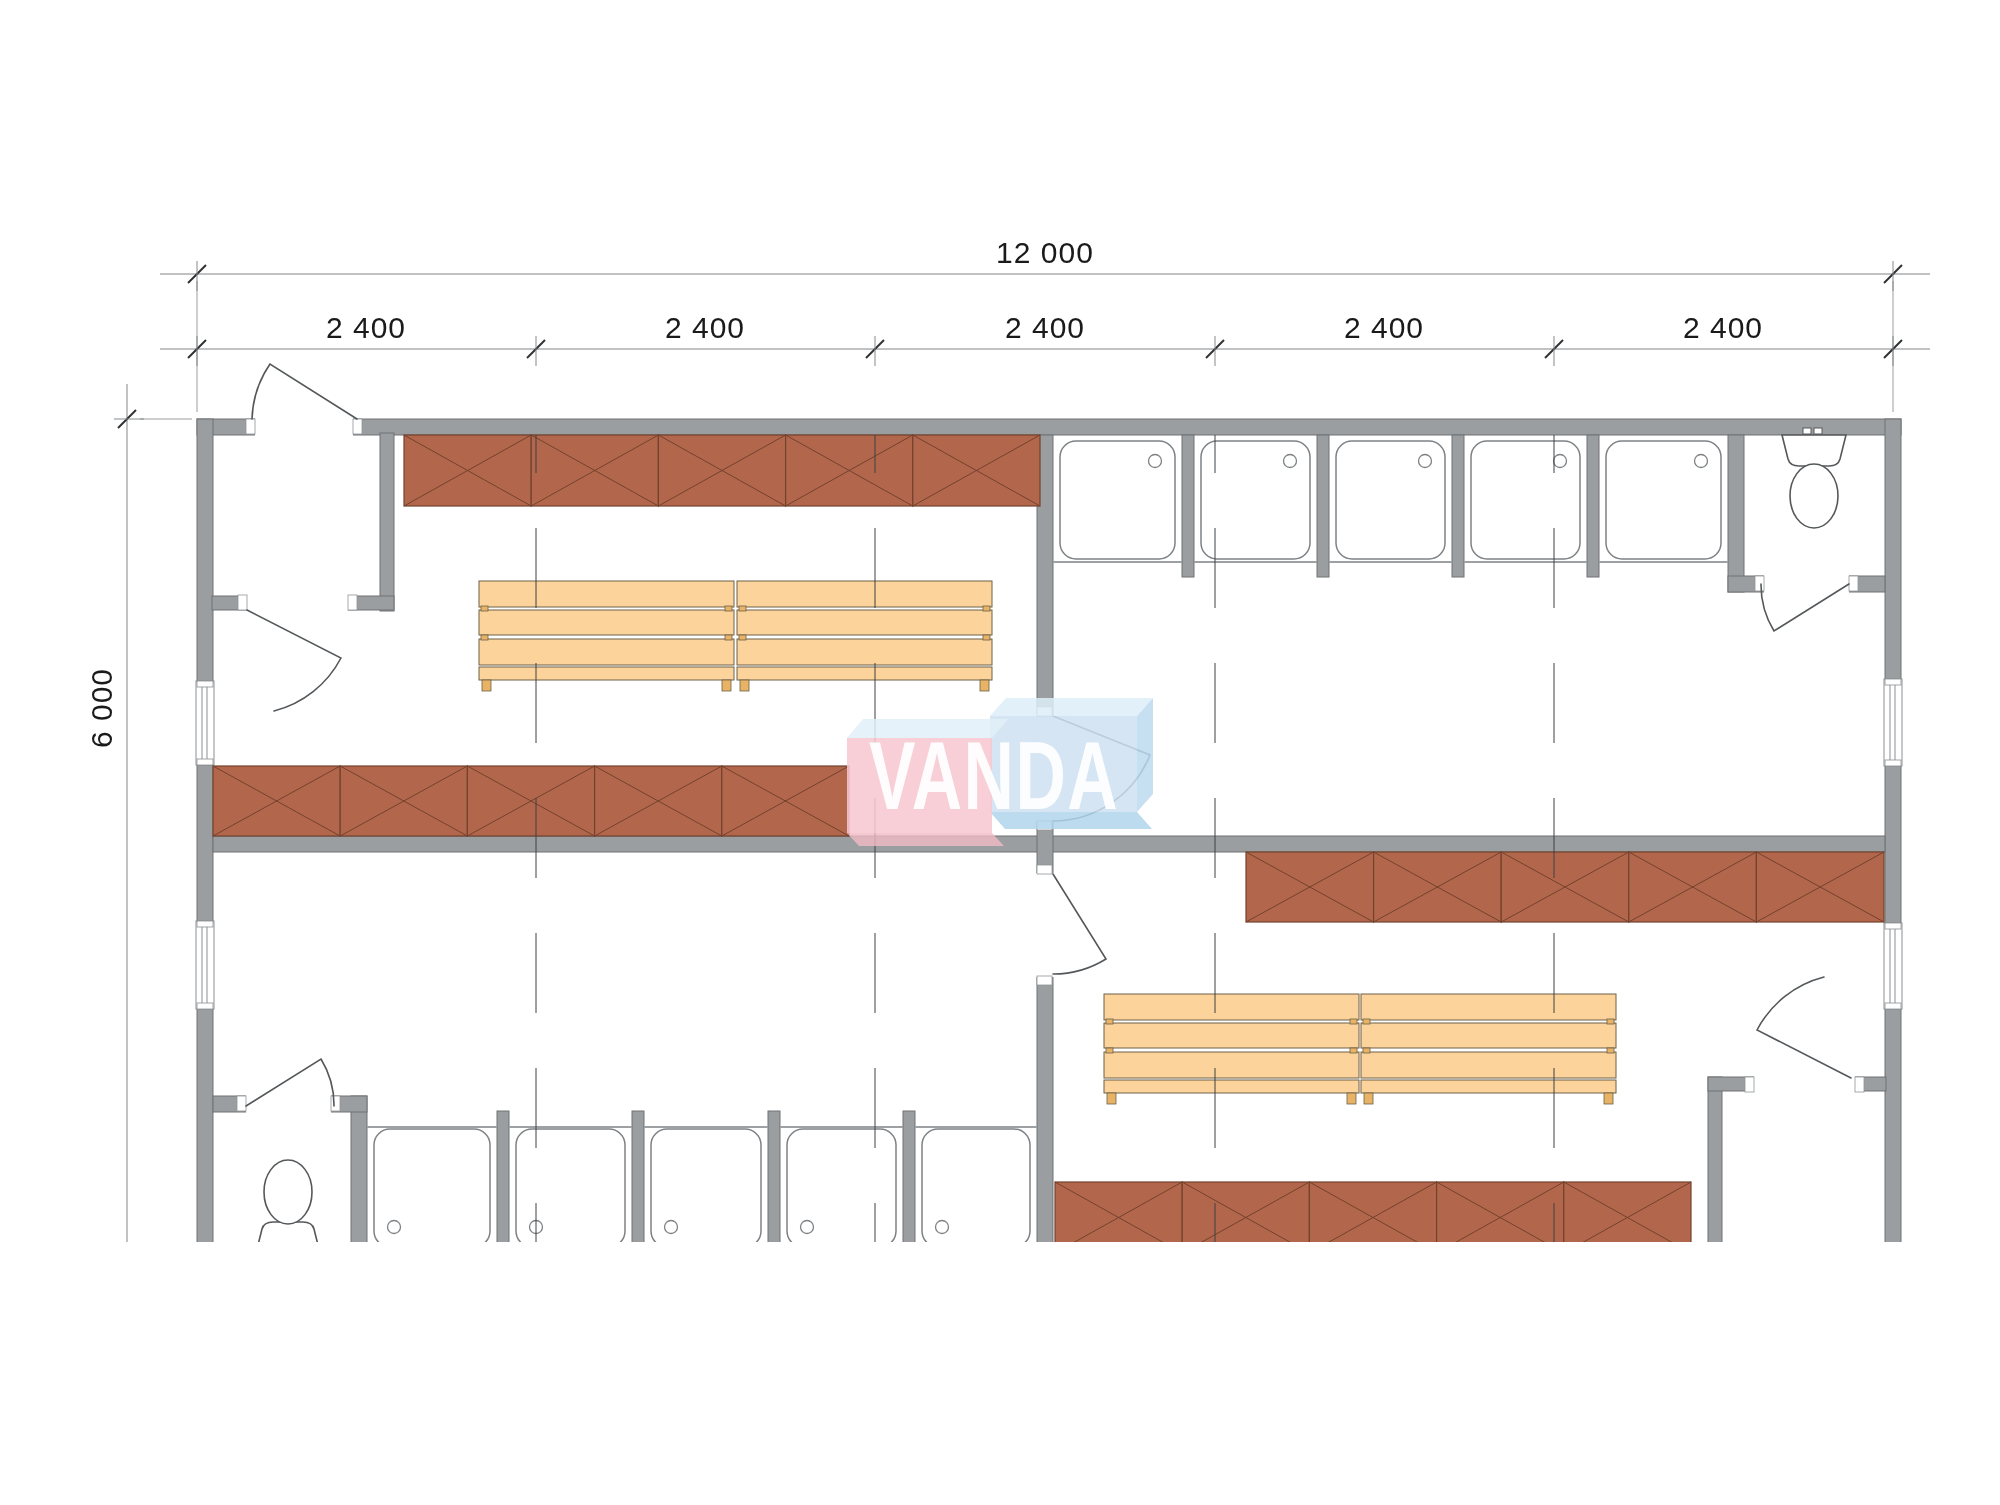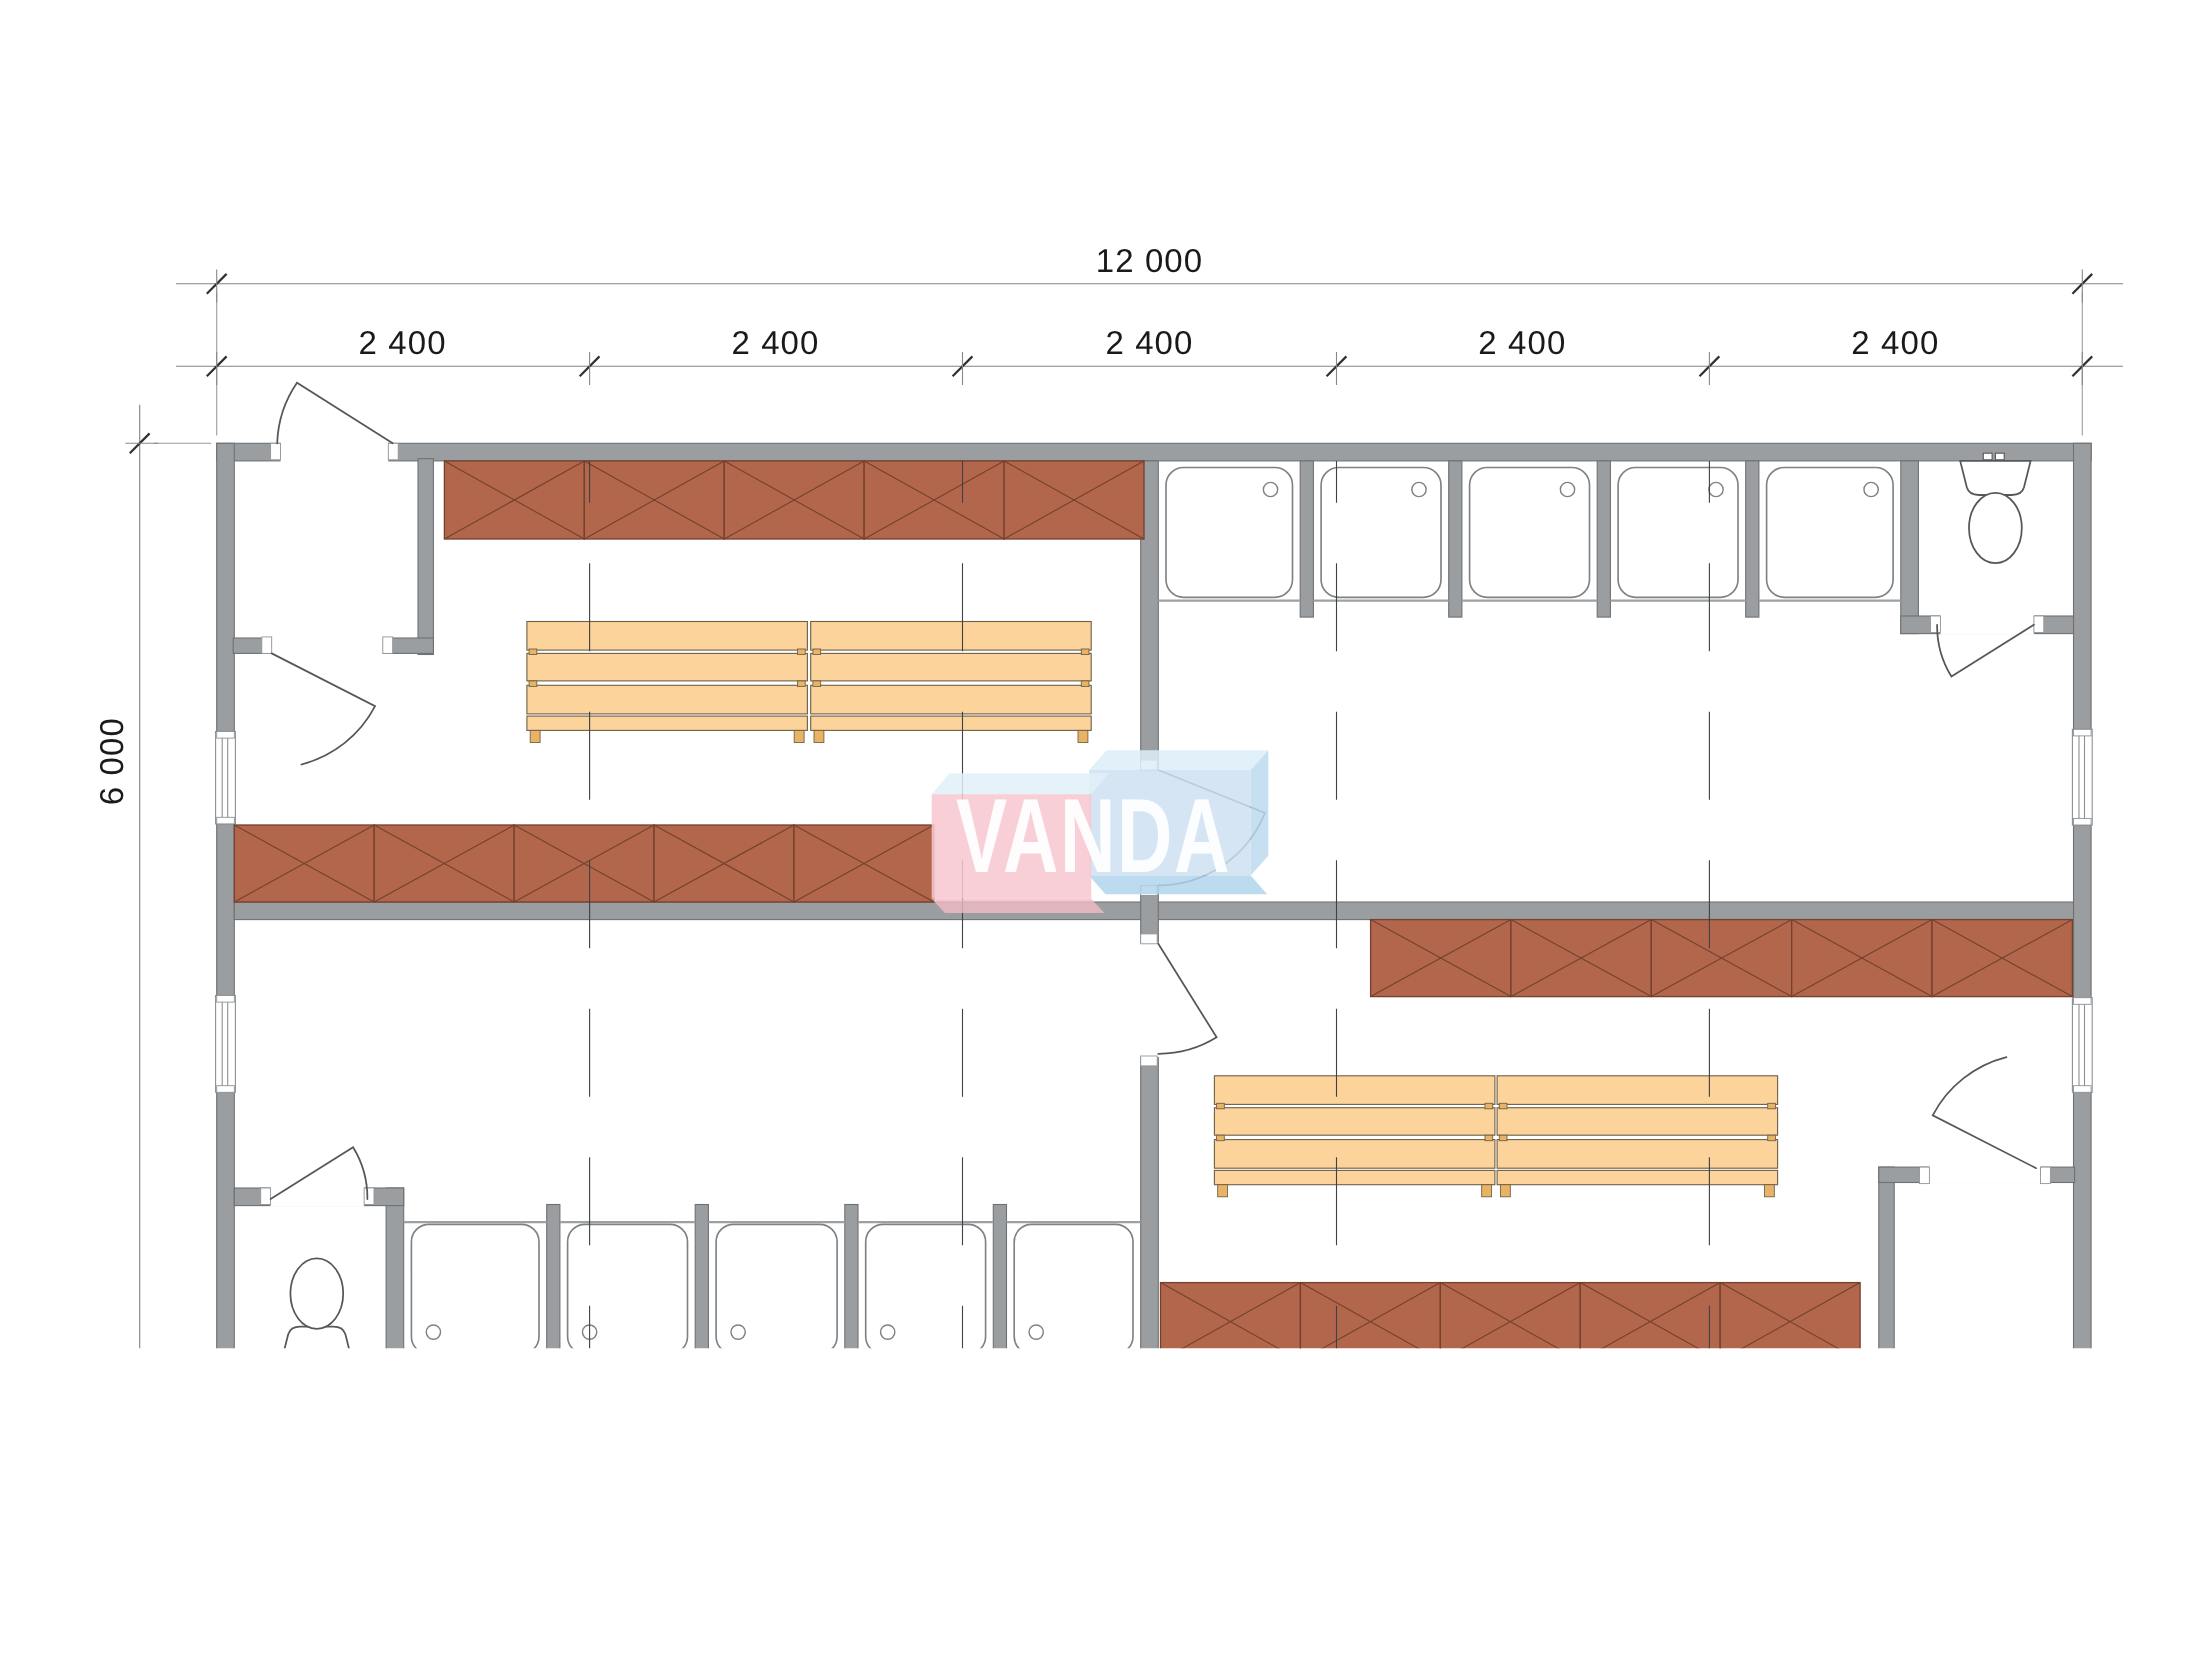--- a/index.html
+++ b/index.html
@@ -1,16 +1,16 @@
 <!DOCTYPE html>
 <html><head>
 <meta charset="utf-8">
 <style>
   html,body{margin:0;padding:0;background:#ffffff;}
-  .page{position:relative;width:2000px;height:1226px;background:#ffffff;overflow:hidden;}
+  .page{position:relative;width:2000px;height:1226px;background:#ffffff;overflow:hidden;margin-top:16px;}
   svg{display:block;}
   text.dim{font-family:"Liberation Sans",sans-serif;font-size:30px;fill:#1a1a1a;text-anchor:middle;letter-spacing:1px;}
   text.brand{font-family:"Liberation Sans",sans-serif;font-weight:bold;font-size:96px;fill:#ffffff;text-anchor:middle;letter-spacing:2px;opacity:.95;}
 </style>
 </head>
 <body>
 
 <div class="page">
 <svg id="plan" viewBox="0 0 2000 1505" width="2000" height="1505" xmlns="http://www.w3.org/2000/svg">
 

